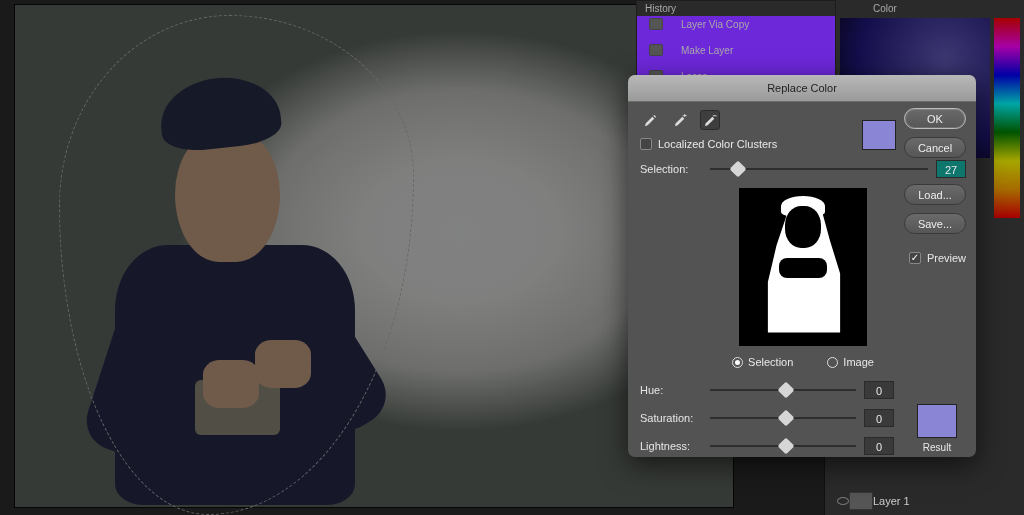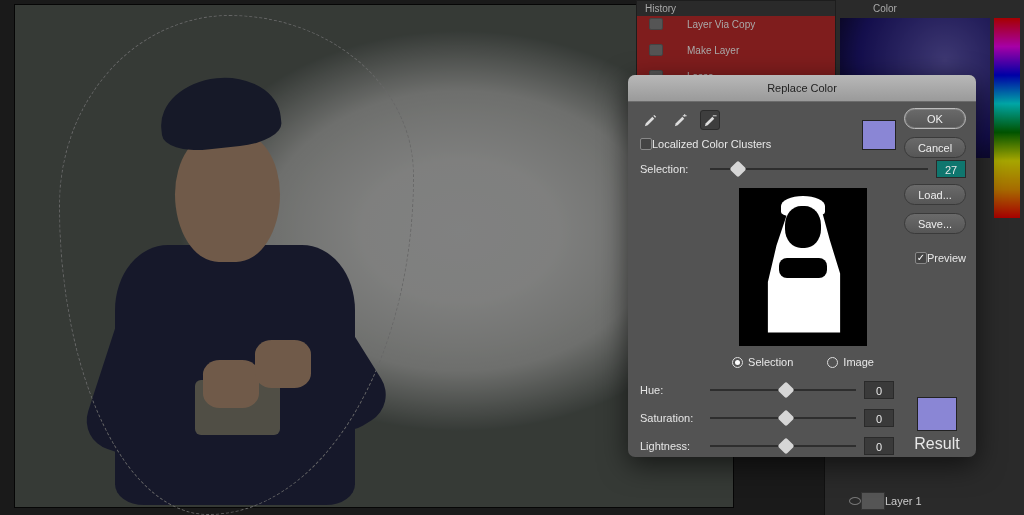--- a/index.html
+++ b/index.html
@@ -33,31 +33,31 @@
   .hand-l{position:absolute; left:98px; top:310px; width:56px; height:48px; background:#caa17f; border-radius:30%;}
   .hand-r{position:absolute; left:150px; top:290px; width:56px; height:48px; background:#caa17f; border-radius:30%;}
   .device{position:absolute; left:90px; top:330px; width:85px; height:55px; background:#8c8978; border-radius:6px;}
 
   
   .rpanel {
     position:absolute; right:0; top:0; width:200px; height:515px; background:#2a2a2a;
     border-left:1px solid #111;
   }
   .rpanel .tab { font-size:10px; color:#aaa; padding:3px 8px;margin-left:40px; }
-  .rpanel .rowmini { display:flex; align-items:center; padding:2px 24px; height:20px;margin-top:24px;}
+  .rpanel .rowmini { display:flex; align-items:center; padding:2px 12px; height:20px;margin-top:24px;}
   .rpanel .thumb { width:24px; height:18px; background:#555; border:1px solid #333; }
   .eye { width:12px; height:8px; border:1px solid #777; border-radius:50%; }
 
   
   .history {
-    position:absolute; left:636px; top:0; width:200px; height:90px; background:#7f1d1d;
+    position:absolute; left:636px; top:0; width:200px; height:90px; background:#6d28d9;
     border:1px solid #1d1d1d; font-size:10px; color:#aaa;
   }
   .history .head{background:#2a2a2a;padding:2px 8px;font-size:10px;}
-  .history .row{display:flex;align-items:center;gap:24px;padding:2px 12px;height:16px;}
+  .history .row{display:flex;align-items:center;gap:18px;padding:2px 12px;height:16px;}
   .history .ic{width:14px;height:12px;background:#555;border:1px solid #444;border-radius:2px;}
 
   
   .spectrum {
     position:absolute; right:4px; top:18px; width:26px; height:200px;
     background: linear-gradient(180deg, red, magenta, blue, cyan, green, yellow, orange, red);
     filter: brightness(.65);
   }
   .colorfield{
     position:absolute; right:34px; top:18px; width:150px; height:140px;
@@ -79,21 +79,21 @@
     color:#222; font-size:11px;
     border-bottom:1px solid #6b6b6b;
   }
   .dialog .body{ padding:8px 10px 10px 12px; position:relative; height:calc(100% - 19px); }
 
   .eyedroppers{display:flex; gap:10px; margin-bottom:8px;}
   .tool{ width:20px; height:20px; display:flex;align-items:center;justify-content:center; border:1px solid transparent; border-radius:3px;}
   .tool.active{ background:#3e3e3e; border-color:#2b2b2b; }
   .tool svg{width:15px;height:15px;}
 
-  .chkrow{ display:flex; align-items:center; margin-bottom:10px;}
+  .chkrow{ display:flex; align-items:center; gap:6px; margin-bottom:10px;}
   .chk{ width:12px; height:12px; border:1px solid #888; background:#444; border-radius:2px; display:flex;align-items:center;justify-content:center;}
   .chk.on::after{content:"✓"; font-size:10px; color:#fff; line-height:1;}
 
   .row{ display:flex; align-items:center; gap:8px; margin-bottom:10px;}
   .label{ width:62px; font-size:11px; color:#e6e6e6; }
   .slider{ position:relative; flex:1; height:14px; }
   .track{ position:absolute; left:0; right:0; top:6px; height:2px; background:#2e2e2e; }
   .knob{ position:absolute; top:1px; width:12px; height:12px; background:#d6d6d6; border-radius:2px; transform:rotate(45deg);}
   .numbox{ width:30px; height:18px; line-height:18px; text-align:center; background:#3a3a3a; border:1px solid #2a2a2a; color:#e8e8e8; font-size:11px; }
   .numbox.hl{ background:#0f766e; }
@@ -117,21 +117,21 @@
   .rdisc.on::after{content:"";width:5px;height:5px;background:#fff;border-radius:50%;}
 
   .buttons{ position:absolute; right:10px; top:6px; width:62px; display:flex; flex-direction:column; gap:8px;}
   .btn{ height:21px; border-radius:11px; background:linear-gradient(#6a6a6a,#565656); border:1px solid #3a3a3a; color:#eee; font-size:11px; display:flex;align-items:center;justify-content:center;}
   .btn.primary{ border:1px solid #bcbcbc; box-shadow:inset 0 0 0 1px rgba(255,255,255,.15);}
   .color-col{position:absolute; right:10px; top:38px; width:62px; text-align:right;}
   .color-col .lbl{font-size:11px; color:#e6e6e6; margin-bottom:4px;}
 
   .result-col{position:absolute; right:10px; bottom:12px; width:58px; text-align:center;}
   .result-col .swatch{margin:0 auto 4px; width:40px;height:34px;}
-  .result-col .lbl{font-size:16px;}
+  .result-col .lbl{font-size:10px;}
 
   .hsl{position:absolute; left:12px; bottom:10px; right:82px;}
 
 </style>
 </head>
 <body>
 
 <div class="canvas">
   <div class="figure">
     <div class="torso"></div>

